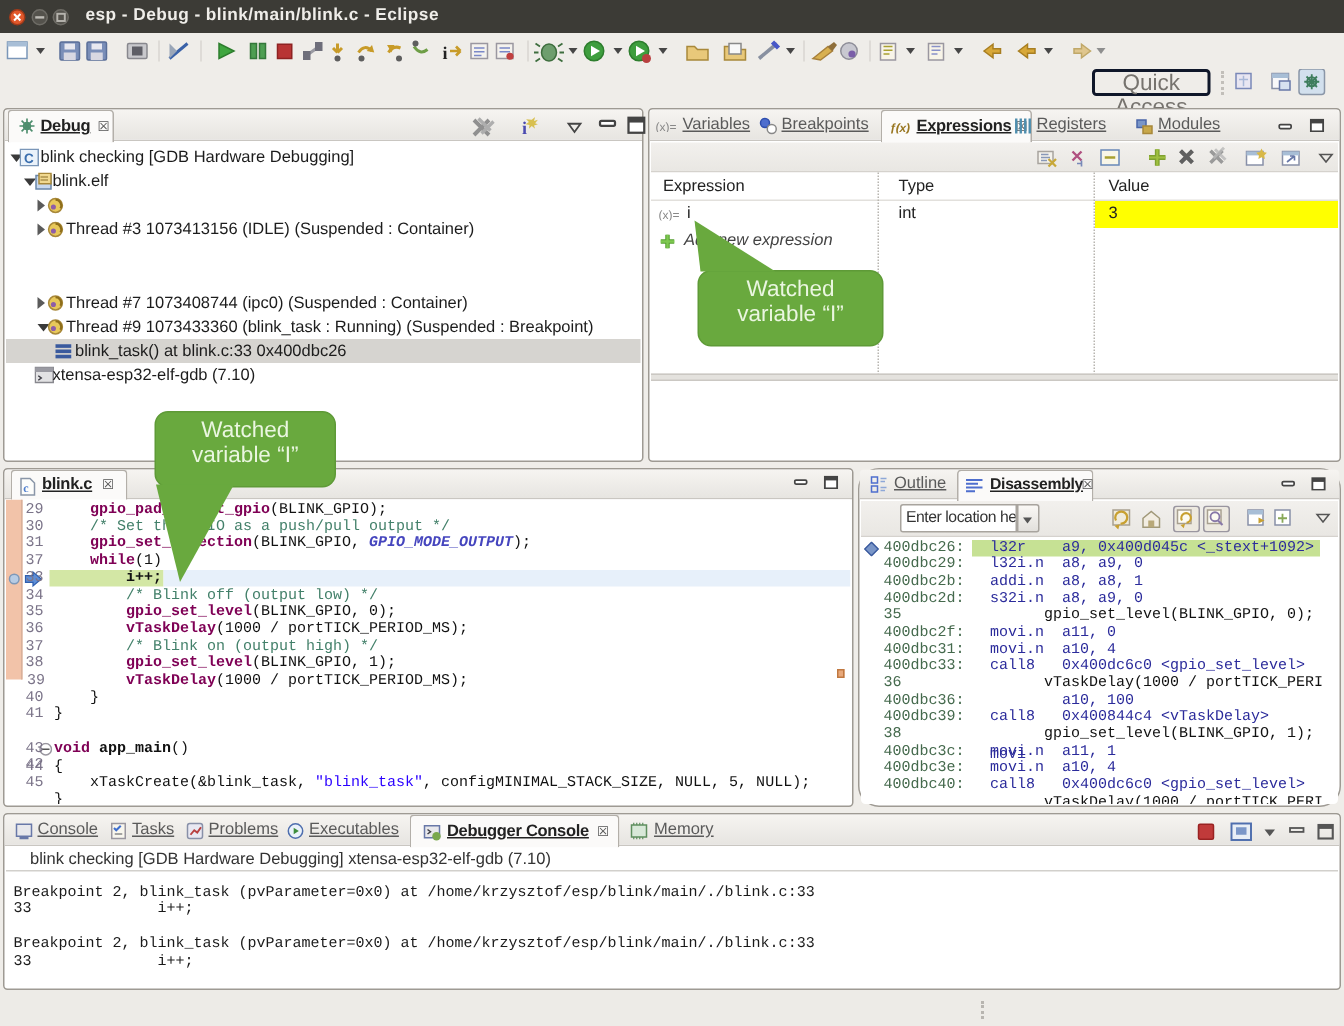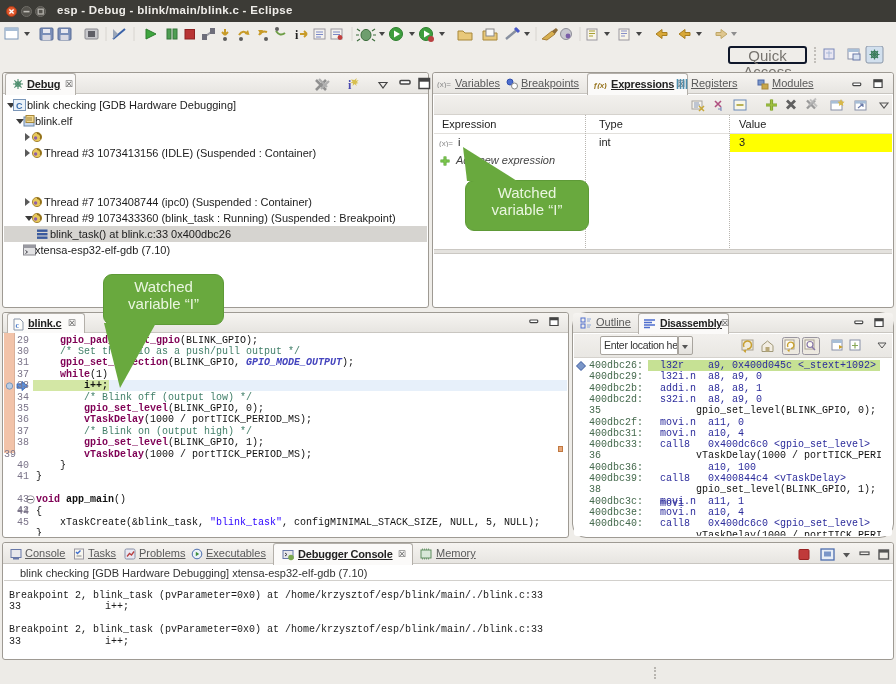--- a/index.html
+++ b/index.html
@@ -408,21 +408,21 @@
 <div class="cline mono" style="left:13px;top:58.5px;color:#7B7489;">34</div>
 <div class="cline mono" style="left:32px;top:58.5px;color:#111;">        <span class="cm">/* Blink off (output low) */</span></div>
 <div class="cline mono" style="left:13px;top:69.9px;color:#7B7489;">35</div>
 <div class="cline mono" style="left:32px;top:69.9px;color:#111;">        <span class="kw">gpio_set_level</span>(BLINK_GPIO, 0);</div>
 <div class="cline mono" style="left:13px;top:81.3px;color:#7B7489;">36</div>
 <div class="cline mono" style="left:32px;top:81.3px;color:#111;">        <span class="kw">vTaskDelay</span>(1000 / portTICK_PERIOD_MS);</div>
 <div class="cline mono" style="left:13px;top:92.7px;color:#7B7489;">37</div>
 <div class="cline mono" style="left:32px;top:92.7px;color:#111;text-align:center;">        <span class="cm">/* Blink on (output high) */</span></div>
 <div class="cline mono" style="left:13px;top:104.1px;color:#7B7489;">38</div>
 <div class="cline mono" style="left:32px;top:104.1px;color:#111;">        <span class="kw">gpio_set_level</span>(BLINK_GPIO, 1);</div>
-<div class="cline mono" style="left:0;top:115.5px;color:#7B7489;">39</div>
+<div class="cline mono" style="left:14px;top:115.5px;color:#7B7489;">39</div>
 <div class="cline mono" style="left:32px;top:115.5px;color:#111;">        <span class="kw">vTaskDelay</span>(1000 / portTICK_PERIOD_MS);</div>
 <div class="cline mono" style="left:13px;top:126.9px;color:#7B7489;">40</div>
 <div class="cline mono" style="left:32px;top:126.9px;color:#111;">    }</div>
 <div class="cline mono" style="left:13px;top:138.3px;color:#7B7489;">41</div>
 <div class="cline mono" style="left:32px;top:138.3px;color:#111;">}</div>
 <div class="cline mono" style="left:13px;top:149.7px;color:#7B7489;margin-top:22px;">42</div>
 <div class="cline mono" style="left:13px;top:161.1px;color:#7B7489;">43</div>
 <div class="cline mono" style="left:32px;top:161.1px;color:#111;"><span class="kw">void</span> <span class="bk">app_main</span>()</div>
 <div class="cline mono" style="left:13px;top:172.5px;color:#7B7489;">44</div>
 <div class="cline mono" style="left:32px;top:172.5px;color:#111;">{</div>

